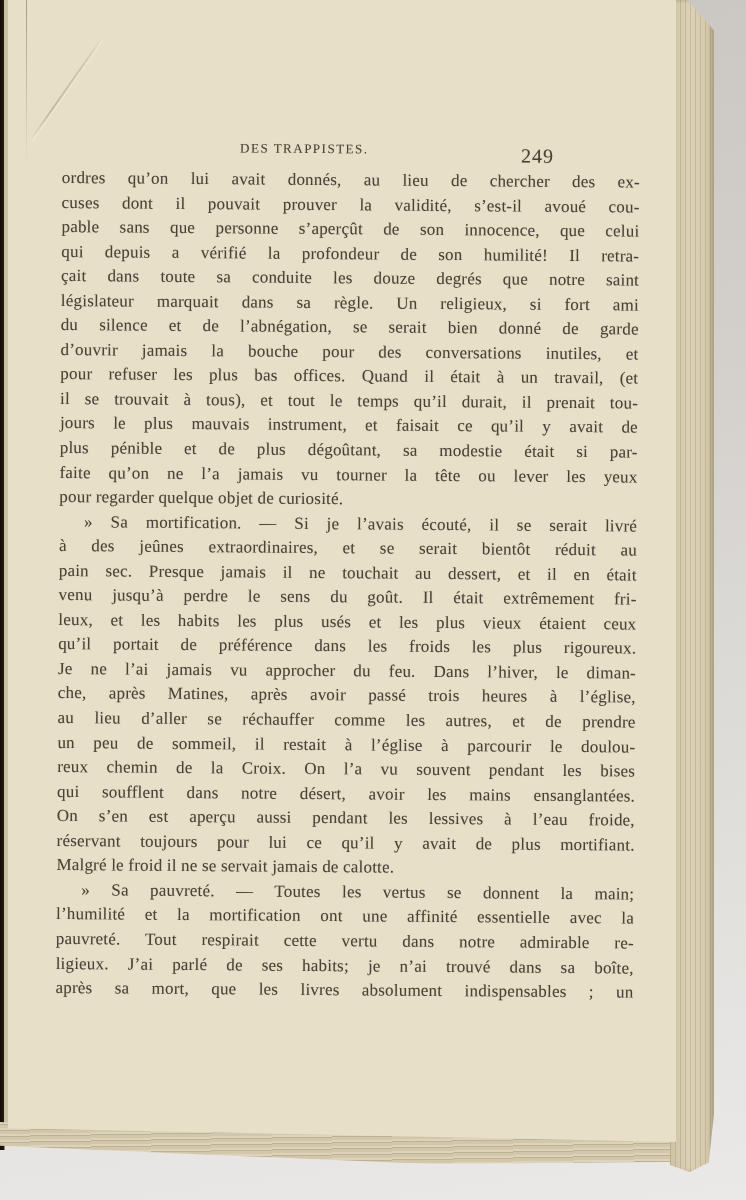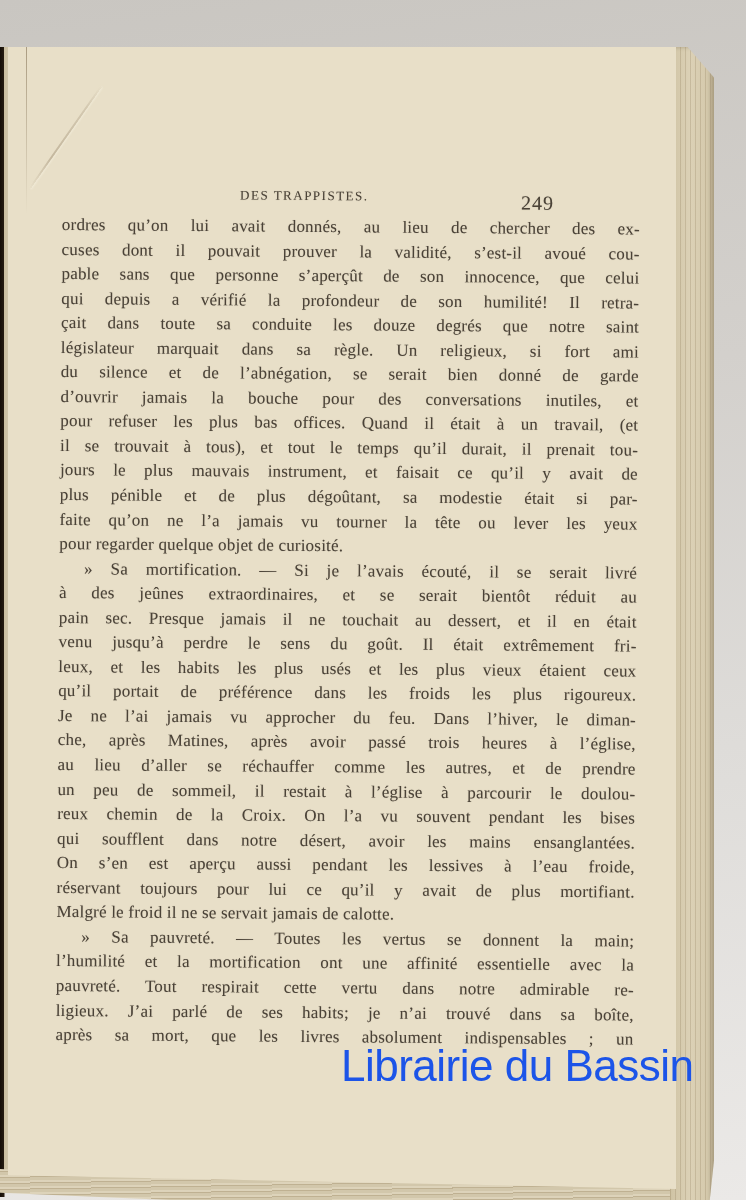--- a/index.html
+++ b/index.html
@@ -1,21 +1,21 @@
 <!DOCTYPE html>
 <html><head>
 <meta charset="utf-8">
 <style>
   html,body{margin:0;padding:0;}
   body{
     width:746px;height:1200px;overflow:hidden;position:relative;
     background:linear-gradient(172deg,#c9c6c1 0%,#d3d0cc 35%,#dedcd9 65%,#ebe9e7 100%);
     font-family:"Liberation Serif","DejaVu Serif",serif;
   }
-  .photo{position:absolute;inset:0;margin-top:47px;}
+  .photo{position:absolute;inset:0;}
 
   
   .spine{
     position:absolute;left:0;top:0;width:10px;height:1150px;z-index:1;
     background:linear-gradient(90deg,#140d07 0%,#2c2114 55%,#5a492f 100%);
     clip-path:polygon(0 0,100% 0,45% 100%,0 100%);
   }
   
   .under-pages{
     position:absolute;left:4px;top:0;width:28px;height:1146px;z-index:1;
@@ -150,14 +150,13 @@
       <div class="line-left">Malgré le froid il ne se servait jamais de calotte.</div>
 
       <div class="lines-justified para-indent">» Sa pauvreté. — Toutes les vertus se donnent la main;
 l’humilité et la mortification ont une affinité essentielle avec la
 pauvreté. Tout respirait cette vertu dans notre admirable re-
 ligieux. J’ai parlé de ses habits; je n’ai trouvé dans sa boîte,
 après sa mort, que les livres absolument indispensables ; un</div>
     </div>
   </div>
 
-  <div class="watermark">Librairie du Bassin</div>
 </div>
 
 </body></html>

